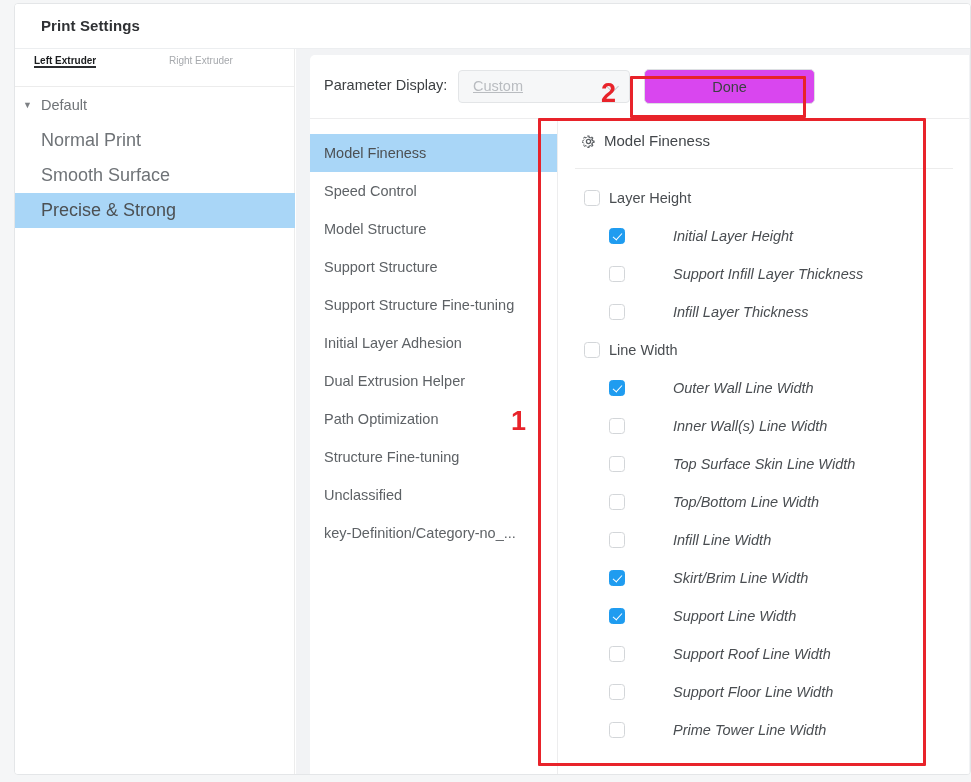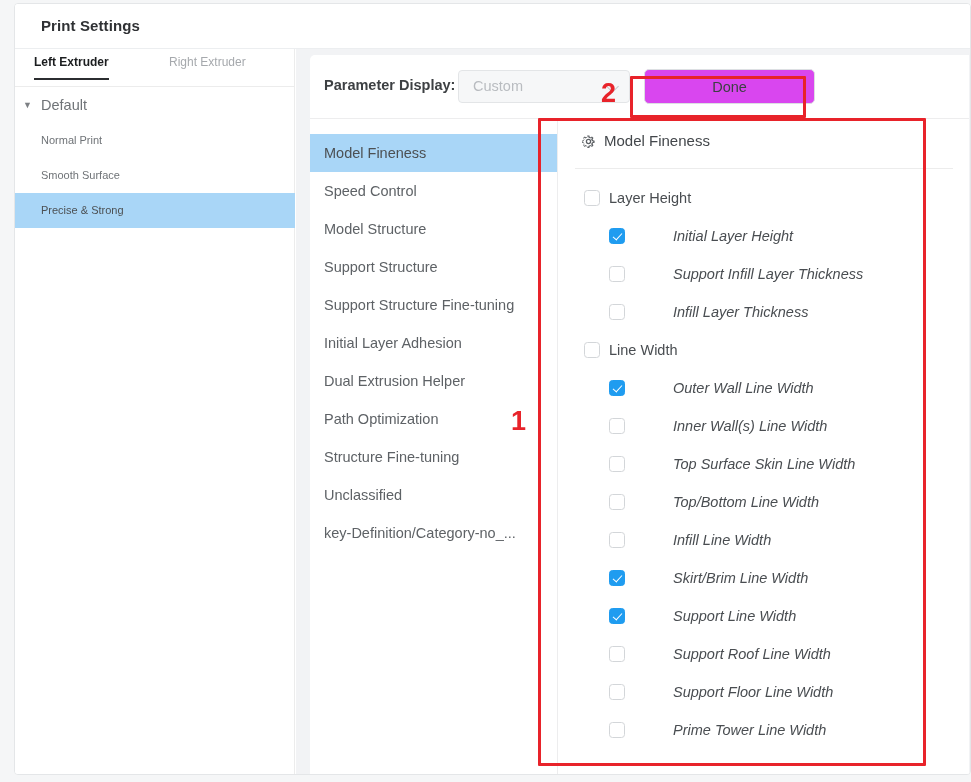--- a/index.html
+++ b/index.html
@@ -65,23 +65,22 @@
   .tabs {
     position: absolute;
     left: 0; top: 0;
     width: 280px;
     height: 38px;
     border-bottom: 1px solid #ececec;
   }
   .tab {
     position: absolute;
     top: 6px;
-    font-size: 12px;
+    font-size: 10px;
     color: #a6a9ad;
-    padding-bottom: 9px;
     cursor: pointer;
     white-space: nowrap;
   }
   .tab.active {
     color: #1b1d1f;
     font-weight: bold;
     border-bottom: 2.5px solid #2b2d30;
   }
   .tab-left  { left: 19px; }
   .tab-right { left: 154px; }
@@ -101,21 +100,21 @@
     left: 8px;
     top: 0;
     height: 35px;
     line-height: 35px;
     font-size: 9px;
     color: #7d8084;
   }
   .tree-item {
     height: 35px;
     line-height: 35px;
-    font-size: 11px;
+    font-size: 18px;
     color: #6f7377;
     padding-left: 26px;
     cursor: pointer;
     white-space: nowrap;
   }
   .tree-item.selected {
     background: #a9d6f7;
     color: #4c5053;
   }
 
@@ -146,39 +145,39 @@
     height: 64px;
     border-bottom: 1px solid #ededee;
   }
   .toolbar-label {
     position: absolute;
     left: 14px;
     top: 22px;
     font-size: 14.5px;
     color: #3d4043;
     white-space: nowrap;
-    font-weight: bold;
   }
   .select-box {
     position: absolute;
     left: 148px;
     top: 15px;
     width: 172px;
     height: 33px;
     background: #f6f7f8;
     border: 1px solid #e3e5e7;
     border-radius: 4px;
     cursor: pointer;
   }
   .select-value {
     position: absolute;
     left: 14px;
     top: 7px;
     font-size: 14.5px;
     color: #b9bcc0;
+    text-decoration: underline;
   }
   .select-chevron {
     position: absolute;
     right: 10px;
     top: 11px;
     width: 11px;
     height: 11px;
   }
   .select-chevron::before {
     content: "";

